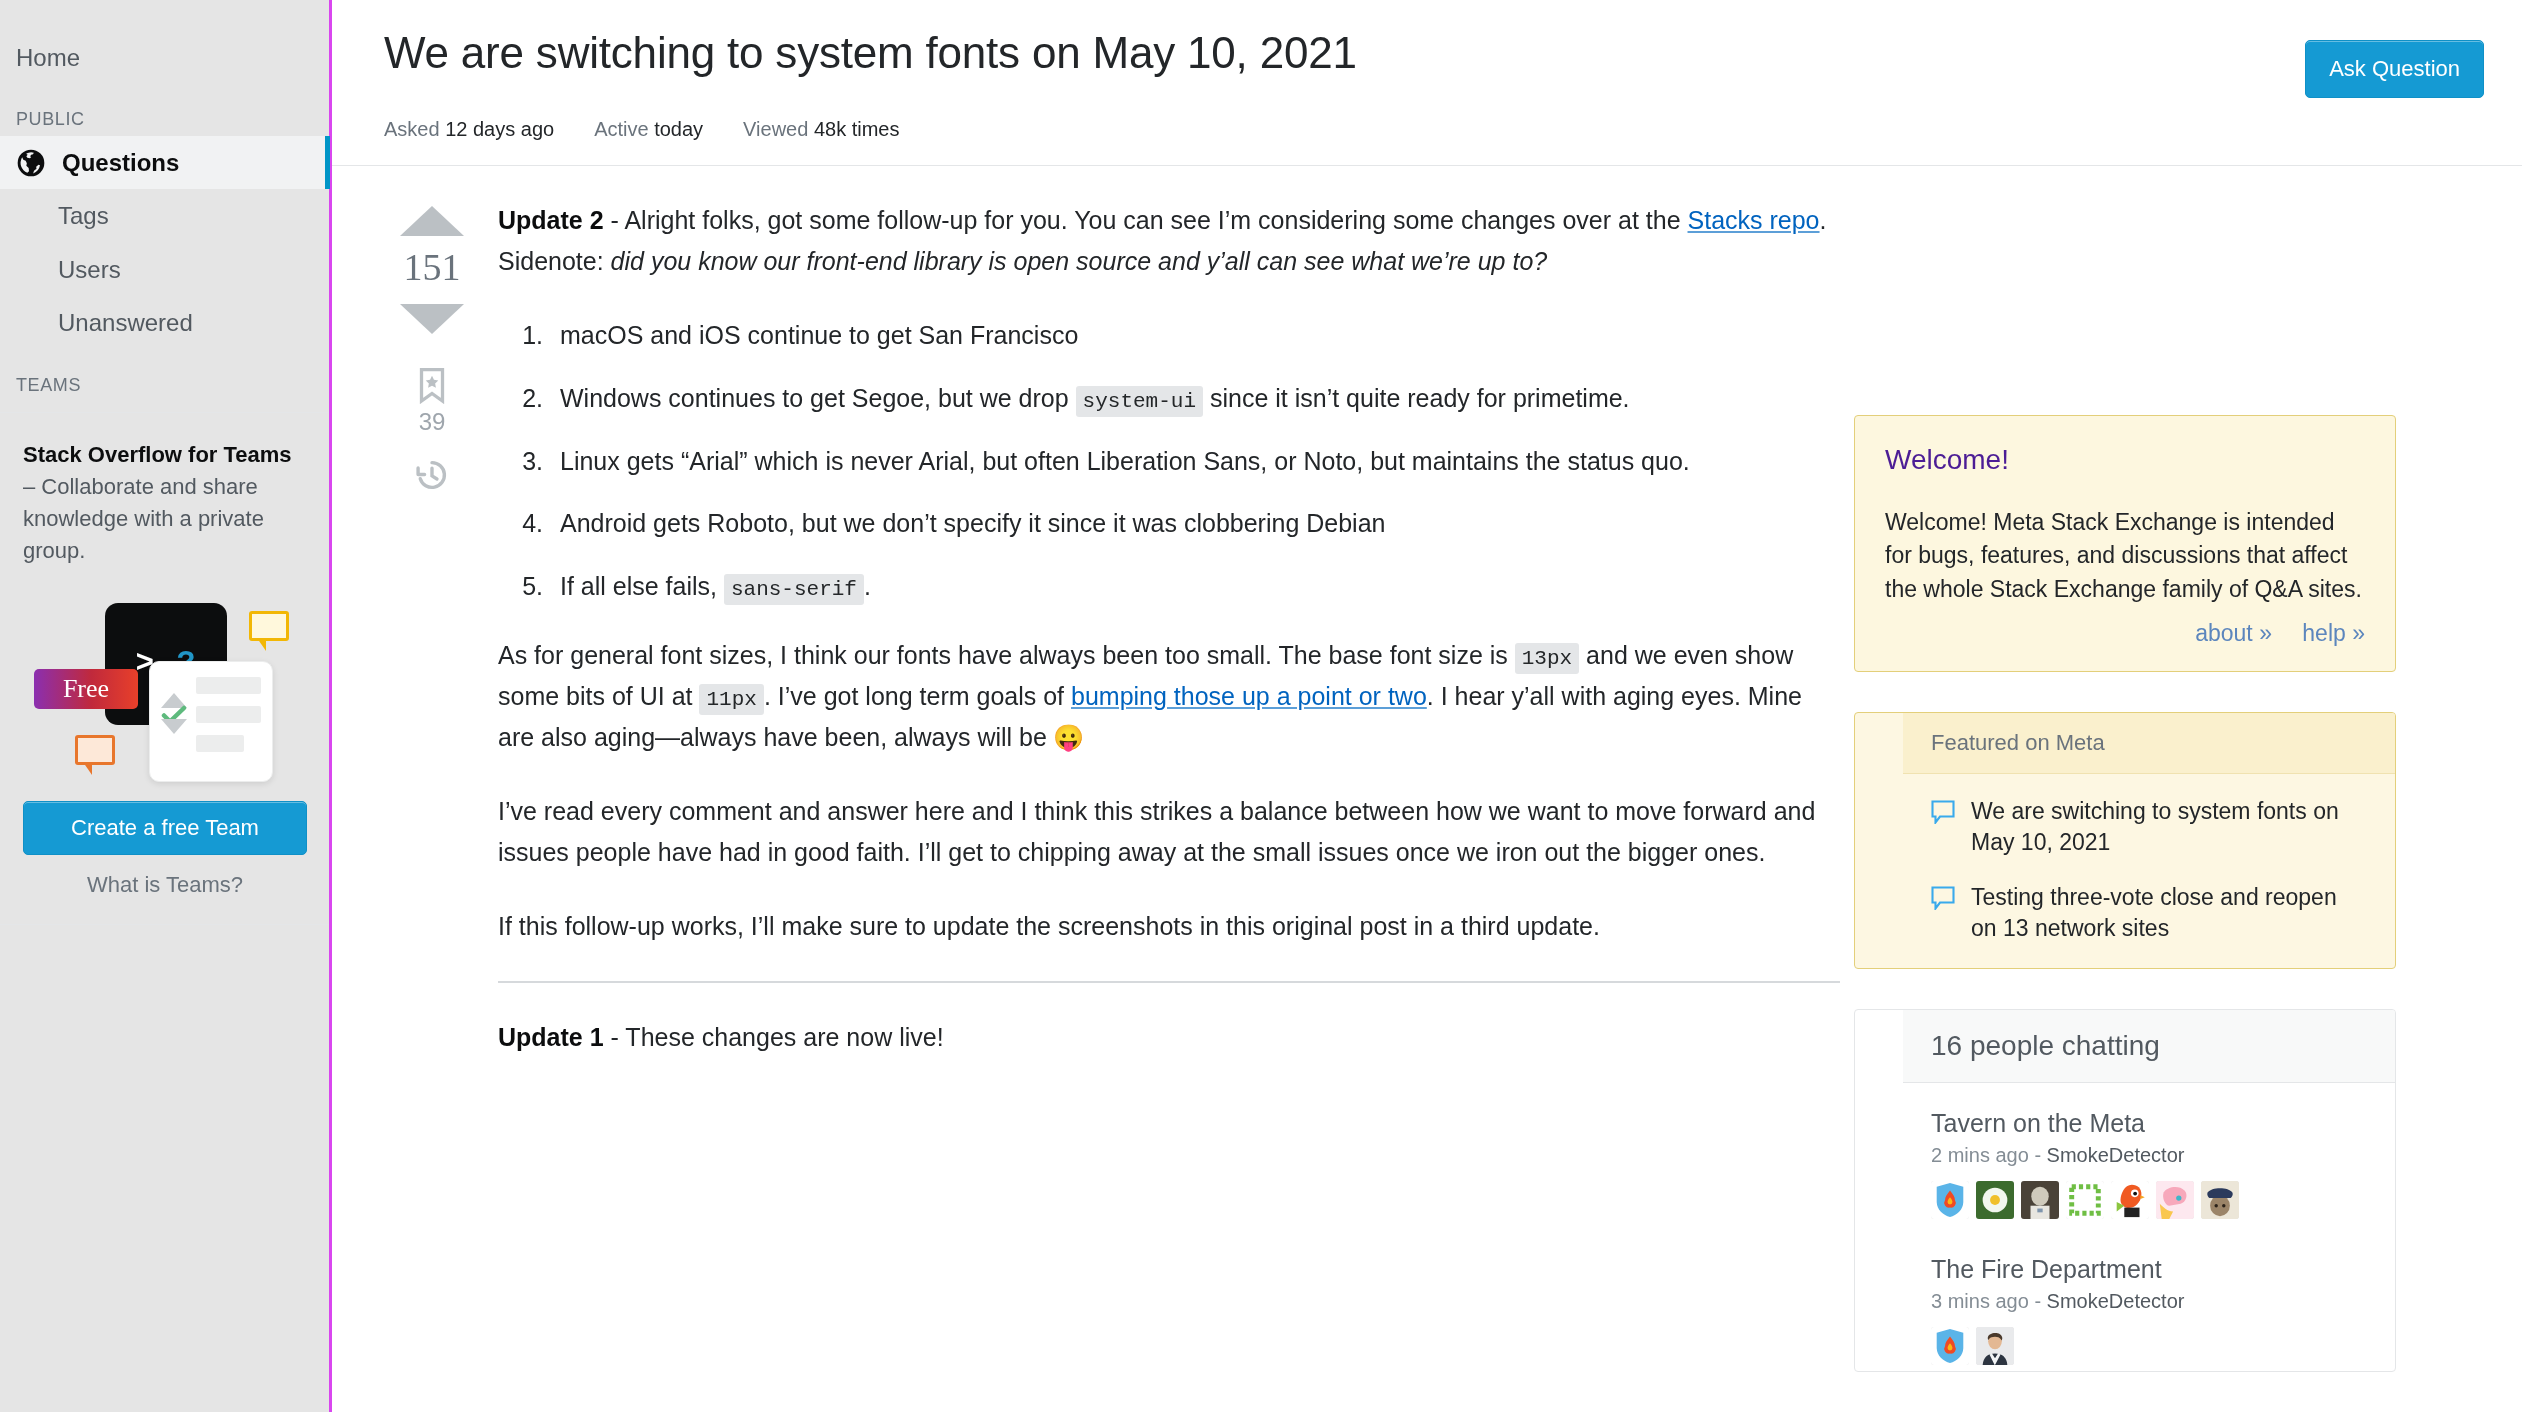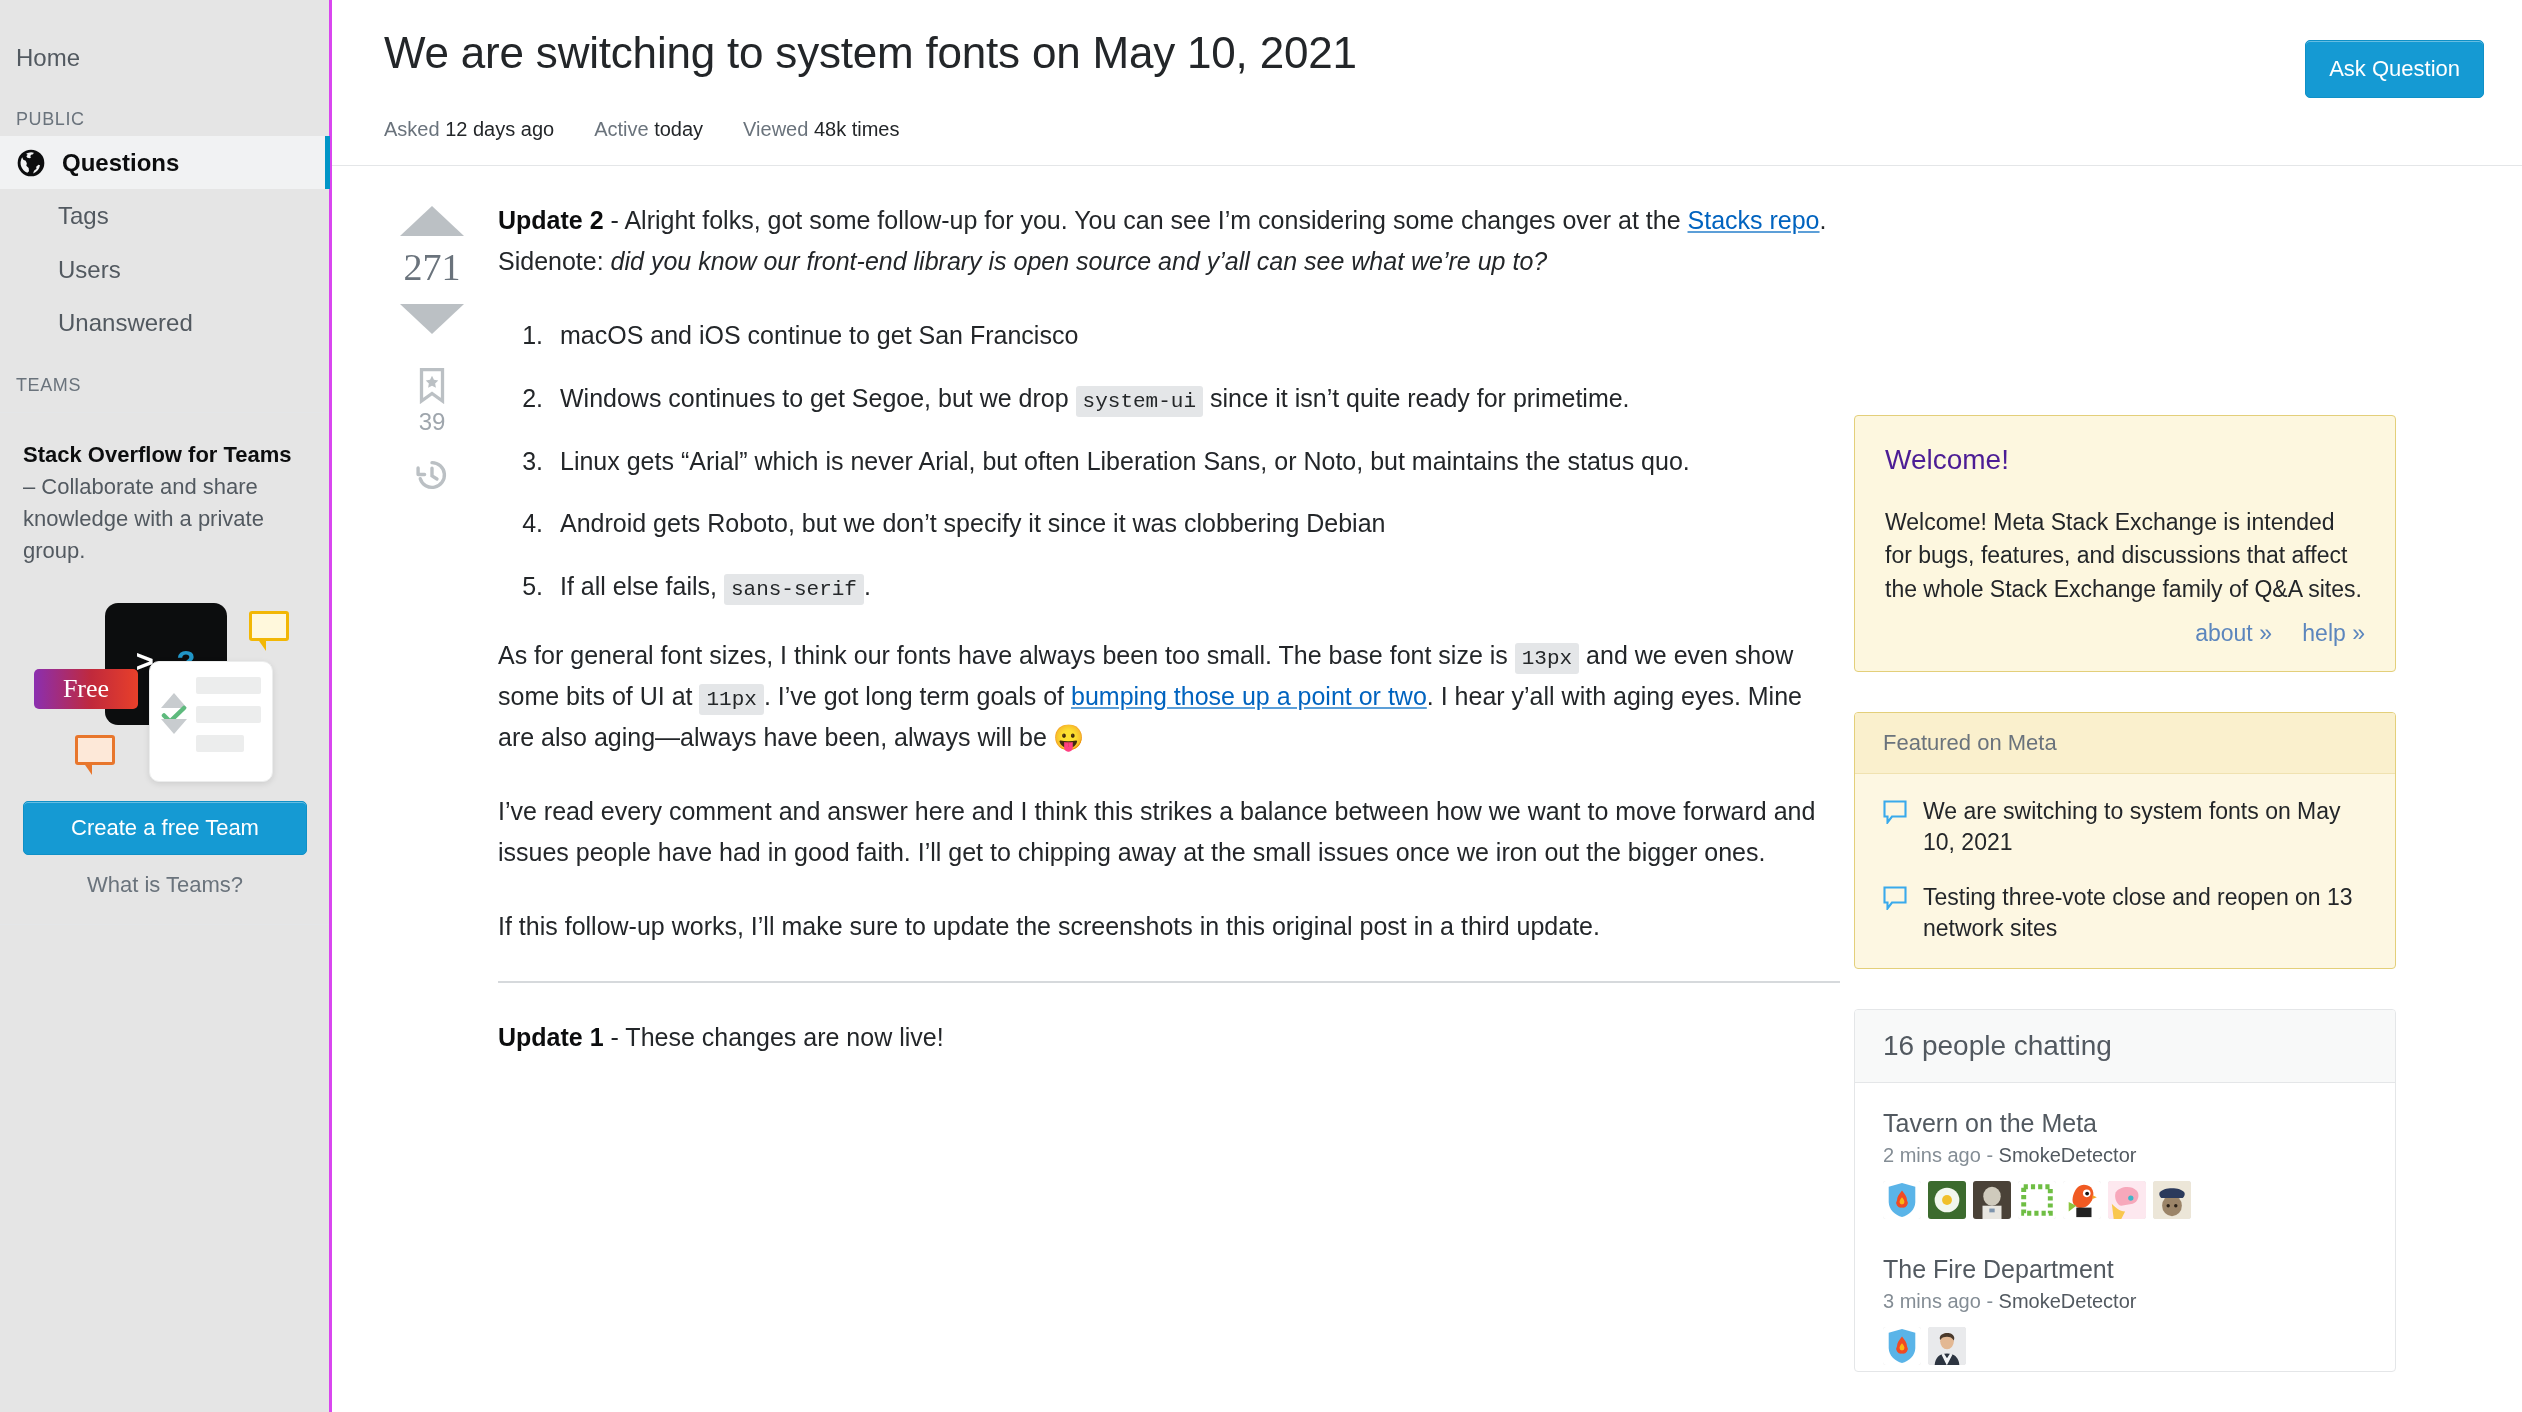--- a/index.html
+++ b/index.html
@@ -326,20 +326,21 @@
     width: 580px;
     padding: 215px 38px 0 0;
     margin-left: 14px;
   }
   .card {
     border: 1px solid #e3cf7a;
     border-radius: 4px;
     margin-bottom: 40px;
     overflow: hidden;
     background: #fdf7e2;
+    padding-left: 48px;
   }
   .card-welcome {
     background: #fdf7df;
     padding: 28px 30px 24px 30px;
   }
   .welcome-h {
     font-size: 28px;
     color: #4c1d95;
     margin: 0 0 30px 0;
     font-weight: 400;
@@ -511,21 +512,21 @@
           <span class="lbl">Viewed</span>
           <b>48k times</b>
         </span>
       </div>
     </header>
 
     <div class="body-cols">
 
       <div class="votecol">
         <div class="vote-up"></div>
-        <div class="vote-count">271</div>
+        <div class="vote-count">151</div>
         <div class="vote-down"></div>
         <div class="bookmark">
           <svg width="30" height="36" viewBox="0 0 20 24">
             <path d="M3 1h14v21l-7-5-7 5V1Z" fill="none" stroke="#bbc0c4" stroke-width="2.2"></path>
             <path d="M10 5.2l1.3 2.7 2.9.4-2.1 2 .5 2.9-2.6-1.4-2.6 1.4.5-2.9-2.1-2 2.9-.4L10 5.2Z" fill="#bbc0c4"></path>
           </svg>
         </div>
         <div class="bm-count">39</div>
         <div class="histicon">
           <svg width="34" height="34" viewBox="0 0 22 22">

